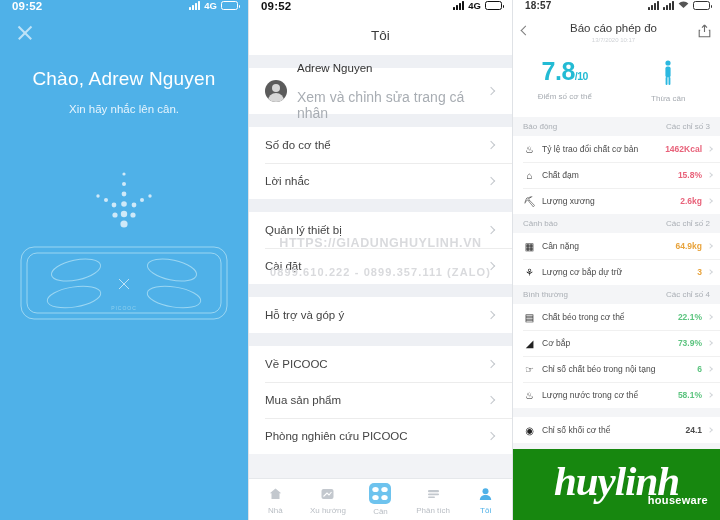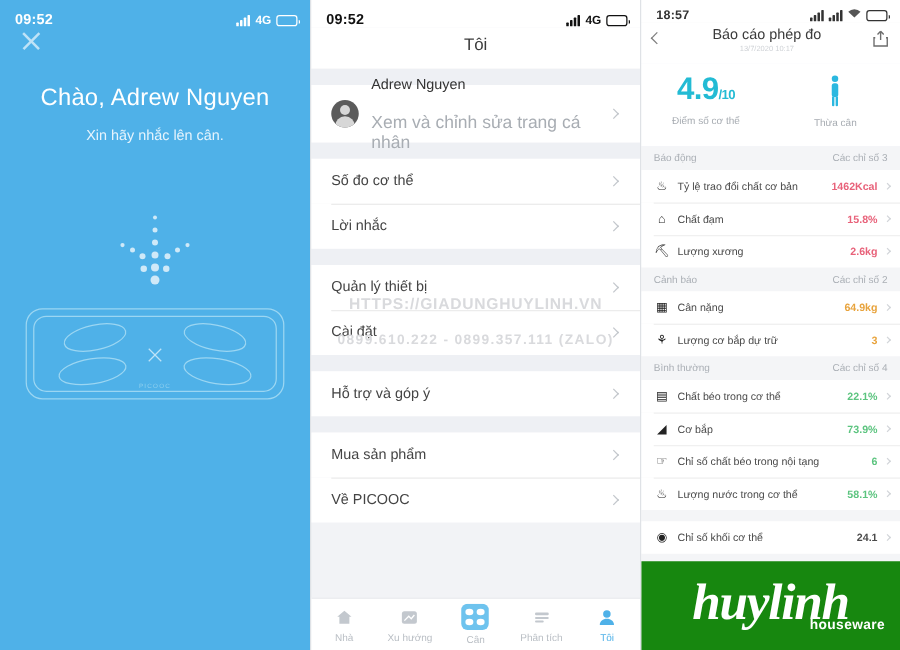--- a/index.html
+++ b/index.html
@@ -14,21 +14,21 @@
   
   .panel-left {
     width: 248px; height: 520px;
     background: #4FB1E8;
     position: relative;
     color: #fff;
     flex: 0 0 248px;
   }
   .statusbar {
     height: 22px;
-    display: flex; align-items: flex-end; justify-content: space-between;
+    display: flex; align-items: flex-start; justify-content: space-between;
     padding: 0 10px 0 12px;
     font-size: 11.5px; font-weight: bold;
   }
   .statusbar .time { letter-spacing: .2px; }
   .sb-right { display: flex; align-items: center; gap: 4px; }
   .bars { display: flex; align-items: flex-end; gap: 1px; height: 9px; }
   .bars i { width: 2px; background: currentColor; display: block; border-radius: .5px;}
   .bars i:nth-child(1){height:3px}
   .bars i:nth-child(2){height:5px}
   .bars i:nth-child(3){height:7px}
@@ -293,25 +293,29 @@
     <div class="gap"></div>
 
     <div class="row">
       <span class="label">Hỗ trợ và góp ý</span>
       <span class="chev"></span>
     </div>
 
     <div class="gap"></div>
 
     <div class="row">
+      <span class="label">Về PICOOC</span>
+      <span class="chev"></span>
+    </div>
+    <div class="row">
       <span class="label">Mua sản phẩm</span>
       <span class="chev"></span>
     </div>
     <div class="row">
-      <span class="label">Về PICOOC</span>
+      <span class="label">Phòng nghiên cứu PICOOC</span>
       <span class="chev"></span>
     </div>
 
     <div class="watermark wm1">HTTPS://GIADUNGHUYLINH.VN</div>
     <div class="watermark wm2">0899.610.222 - 0899.357.111 (ZALO)</div>
 
     <div class="tabbar">
       <div class="tab">
         <div class="ticon">
           <svg width="15" height="14" viewBox="0 0 15 14">
@@ -398,21 +402,21 @@
         <svg width="13" height="14" viewBox="0 0 13 14">
             <path d="M6.5 1 6.5 8M6.5 1 4 3.6M6.5 1 9 3.6" stroke="#6c6c6c" stroke-width="1.1" fill="none"></path>
             <path d="M2.2 6.2H1.2v6.6h10.6V6.2h-1" stroke="#6c6c6c" stroke-width="1.1" fill="none"></path>
           </svg>
       </span>
     </div>
 
     <div class="score-area">
       <div class="score-col">
         <div class="score-val">
-          <span>4.9</span><span class="den">/10</span>
+          <span>7.8</span><span class="den">/10</span>
         </div>
         <div class="score-cap">Điểm số cơ thể</div>
       </div>
       <div class="score-col">
         <div class="body-fig">
           <svg width="14" height="26" viewBox="0 0 14 26">
               <circle cx="7" cy="3" r="2.6" fill="#2BB8E0"></circle>
               <rect x="4.4" y="6.6" width="5.2" height="11" rx="2" fill="#2BB8E0"></rect>
               <rect x="4.6" y="17" width="1.9" height="8" rx=".9" fill="#2BB8E0"></rect>
               <rect x="7.5" y="17" width="1.9" height="8" rx=".9" fill="#2BB8E0"></rect>

